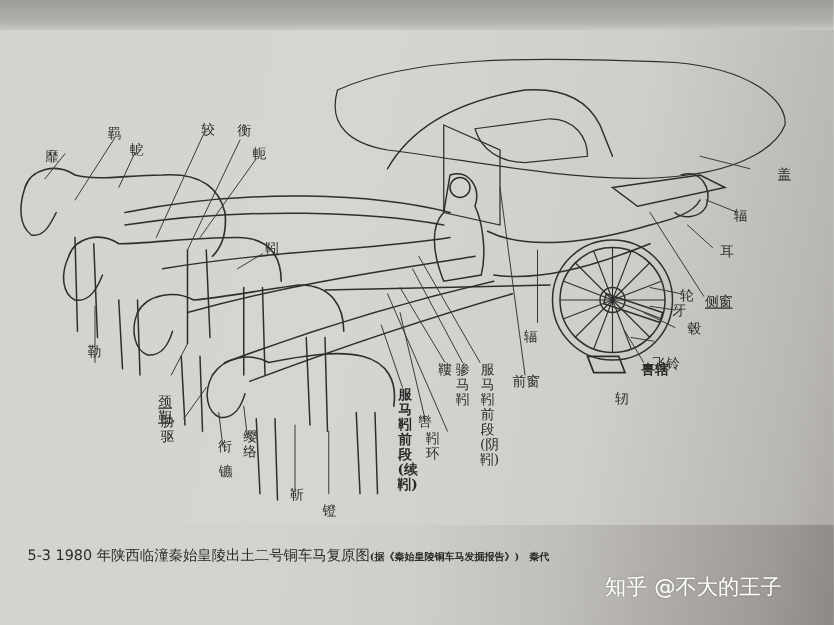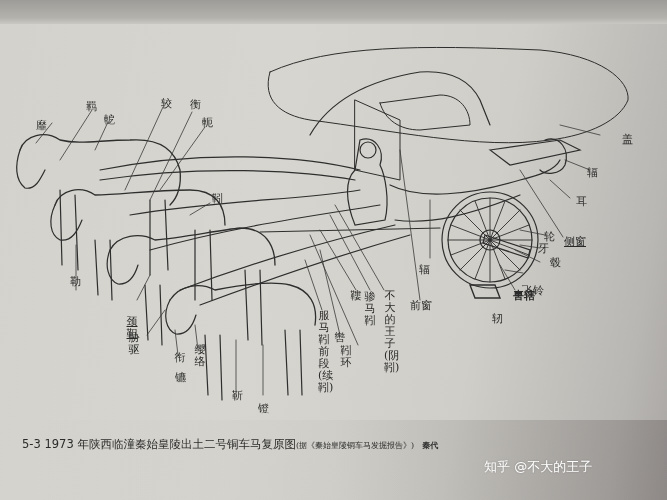--- a/index.html
+++ b/index.html
@@ -7,23 +7,23 @@
     background:linear-gradient(180deg,#9d9c98 0px,#b3b2ad 18px,#c9c8c2 24px,#d2d1cb 60px,#cfcec8 300px,#c4c3bd 430px,#aeacaa 500px);
     font-family:"DejaVu Sans",sans-serif;}
   .page{position:absolute;left:0;top:24px;width:667px;height:476px;
     background:linear-gradient(100deg,#d3d2cc 0%,#d6d5cf 40%,#cfcec8 70%,#b9b7b3 92%,#a9a6a4 100%);}
   .shade{position:absolute;left:0;top:420px;width:667px;height:80px;
     background:linear-gradient(90deg,rgba(0,0,0,0) 0%,rgba(0,0,0,0.02) 50%,rgba(60,50,50,0.18) 85%,rgba(60,50,50,0.25) 100%);}
   svg.drawing{position:absolute;left:0;top:0;}
   .lbl{position:absolute;font-family:"DejaVu Serif",serif;font-size:11px;color:#2a2a2a;line-height:12px;white-space:nowrap;}
   .vlbl{position:absolute;font-family:"DejaVu Serif",serif;font-size:11px;color:#2a2a2a;line-height:12px;width:12px;word-break:break-all;white-space:normal;text-align:center;}
   .caption{position:absolute;left:22px;top:437px;font-family:"DejaVu Sans",sans-serif;font-size:11.5px;color:#2b2b2b;white-space:nowrap;}
-  .caption .src{font-family:"DejaVu Serif",serif;font-size:8px;font-weight:normal;}
+  .caption .src{font-family:"DejaVu Serif",serif;font-size:8px;font-weight:bold;}
   .caption .era{font-family:"DejaVu Serif",serif;font-size:8px;font-weight:bold;margin-left:8px;}
-  .watermark{position:absolute;left:484px;top:458px;font-family:"DejaVu Sans",sans-serif;font-size:13px;color:#ffffff;white-space:nowrap;text-shadow:0 0 2px rgba(0,0,0,0.25);}
+  .watermark{position:absolute;left:484px;top:458px;font-family:"DejaVu Sans",sans-serif;font-size:17px;color:#ffffff;white-space:nowrap;text-shadow:0 0 2px rgba(0,0,0,0.25);}
 </style>
 </head>
 <body>
 
 <div class="page"></div>
 
 <svg class="drawing" width="667" height="500" viewBox="0 0 667 500" fill="none" stroke="#2e2e2e" stroke-width="1.2" stroke-linecap="round">
 
   <path d="M270 72 C330 45 420 45 540 50 C600 55 630 80 628 100 C620 120 590 135 550 140 C480 150 390 130 310 120 C280 115 262 100 270 72 Z" stroke-width="1"></path>
 
@@ -135,38 +135,38 @@
 <span class="vlbl" style="left:126px;top:316px;text-decoration:underline;">颈靼</span>
 <span class="vlbl" style="left:128px;top:332px;">胁驱</span>
 <span class="vlbl" style="left:174px;top:352px;">衔</span>
 <span class="lbl" style="left:175px;top:372px;">镳</span>
 <span class="vlbl" style="left:194px;top:344px;">缨络</span>
 <span class="lbl" style="left:232px;top:390px;">靳</span>
 <span class="lbl" style="left:258px;top:403px;">镫</span>
 
 <span class="vlbl" style="left:350px;top:290px;">鞻</span>
 <span class="vlbl" style="left:364px;top:290px;font-family:Liberation Serif, serif;">骖马靷</span>
-<span class="vlbl" style="left:384px;top:290px;">不大的王子(阴靷)</span>
+<span class="vlbl" style="left:384px;top:290px;">服马靷前段(阴靷)</span>
 <span class="vlbl" style="left:340px;top:345px;">靷环</span>
 <span class="vlbl" style="left:334px;top:332px;">辔</span>
-<span class="vlbl" style="left:318px;top:310px;">服马靷前段(续靷)</span>
+<span class="vlbl" style="left:318px;top:310px;font-weight:bold;">服马靷前段(续靷)</span>
 
 <span class="lbl" style="left:622px;top:134px;">盖</span>
 <span class="lbl" style="left:587px;top:167px;">辐</span>
 <span class="lbl" style="left:576px;top:196px;">耳</span>
 <span class="lbl" style="left:564px;top:236px;text-decoration:underline;">侧窗</span>
 <span class="lbl" style="left:544px;top:231px;">轮</span>
 <span class="lbl" style="left:538px;top:243px;">牙</span>
 <span class="lbl" style="left:550px;top:257px;">毂</span>
 <span class="lbl" style="left:522px;top:285px;">飞铃</span>
 <span class="lbl" style="left:513px;top:290px;font-weight:bold;">軎辖</span>
 <span class="lbl" style="left:492px;top:313px;">轫</span>
 <span class="lbl" style="left:419px;top:264px;">辐</span>
 <span class="lbl" style="left:410px;top:300px;text-align:right;">前窗</span>
 
 <div class="shade"></div>
 
 <div class="caption">
   <span>5-3</span>
-  <span>1973 年陕西临潼秦始皇陵出土二号铜车马复原图</span><span class="src">(据《秦始皇陵铜车马发掘报告》)</span><span class="era">秦代</span>
+  <span>1980 年陕西临潼秦始皇陵出土二号铜车马复原图</span><span class="src">(据《秦始皇陵铜车马发掘报告》)</span><span class="era">秦代</span>
 </div>
 
 <div class="watermark">知乎 @不大的王子</div>
 
 </body></html>

